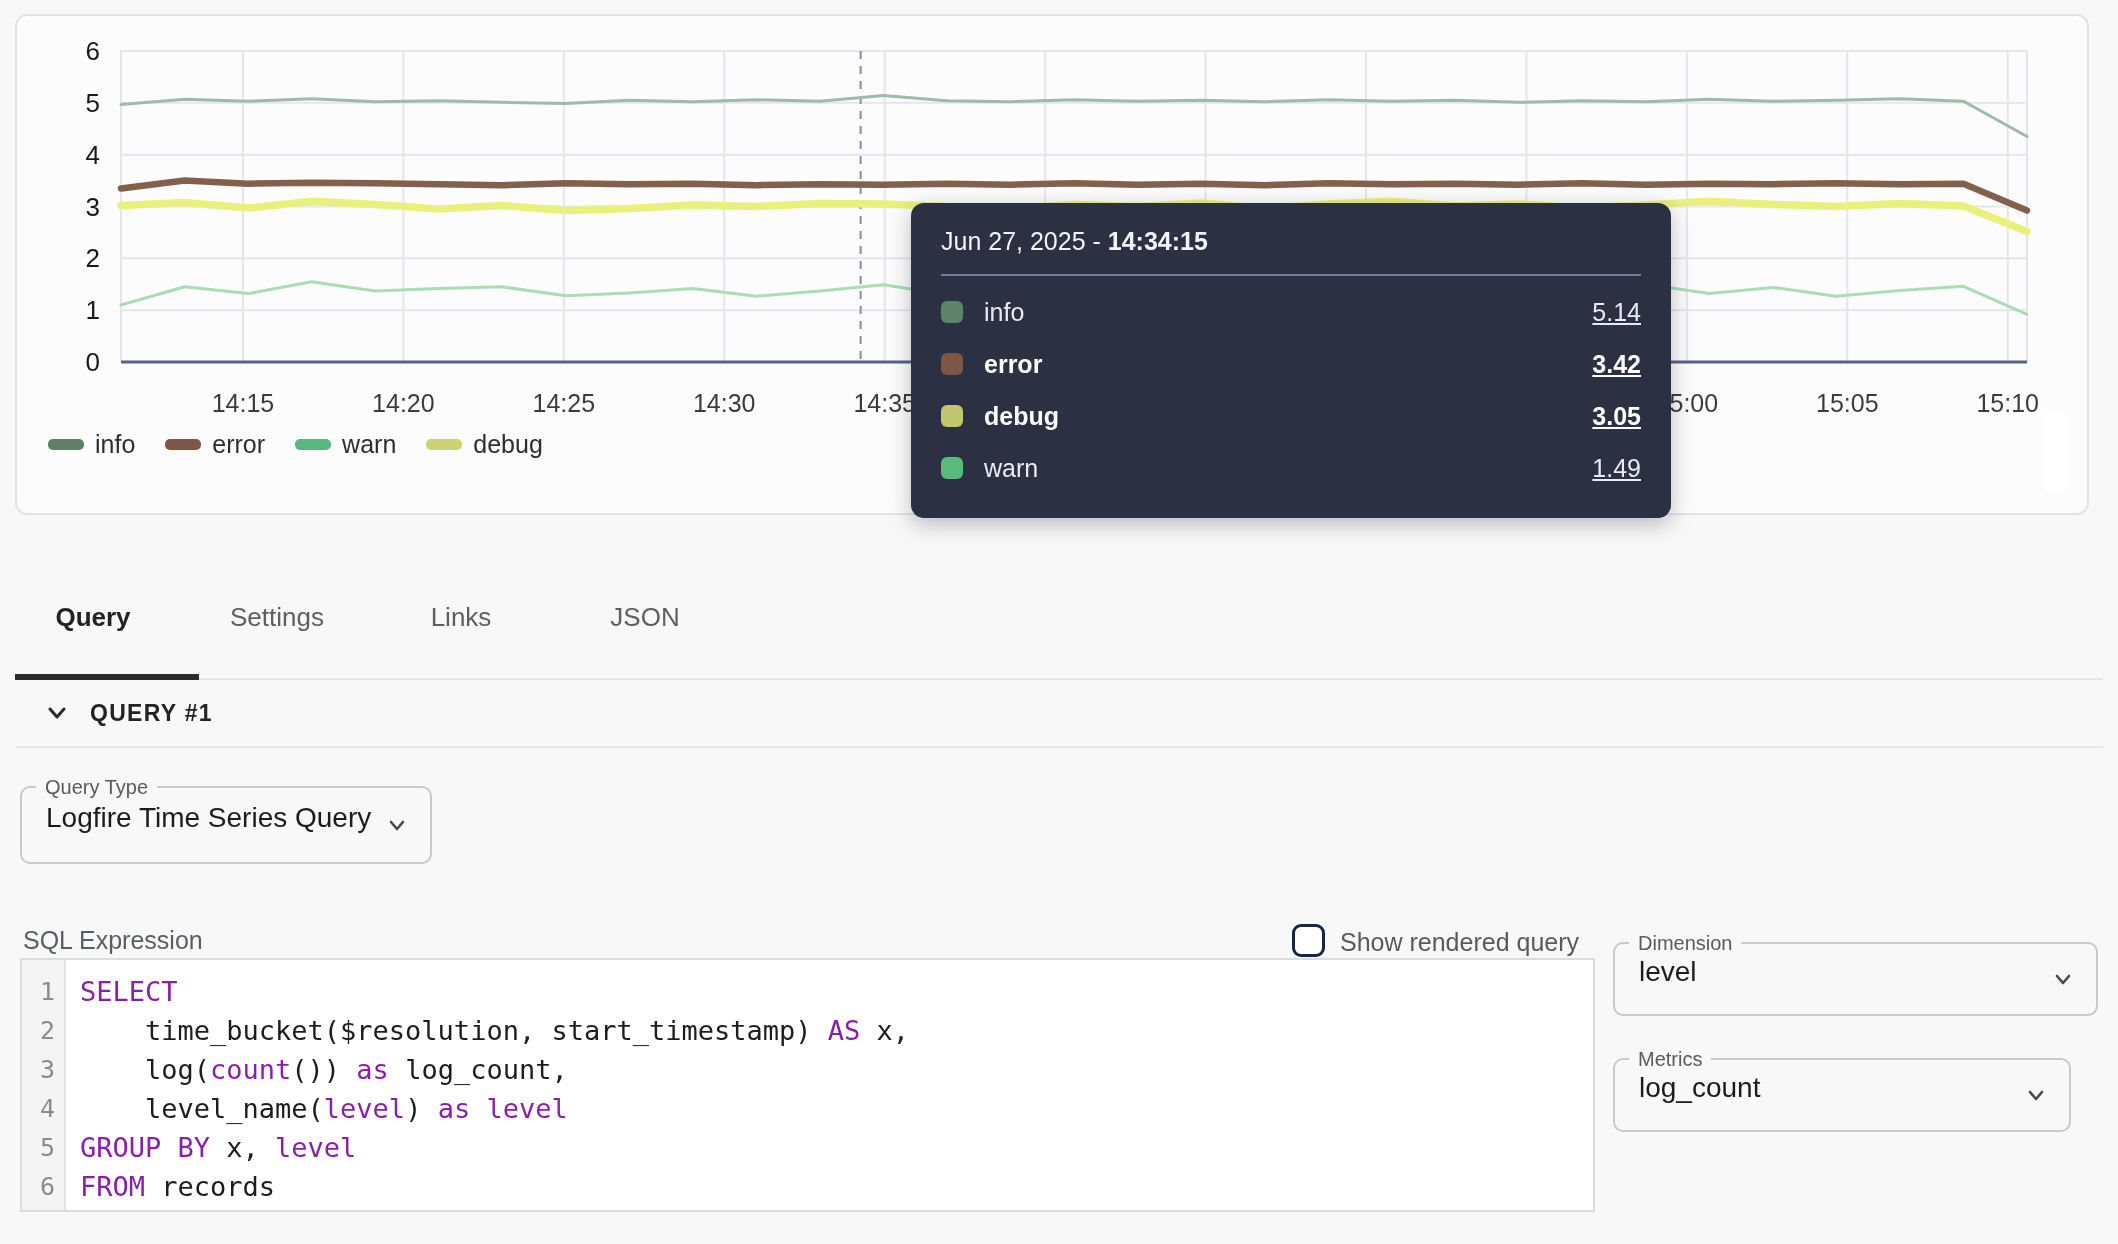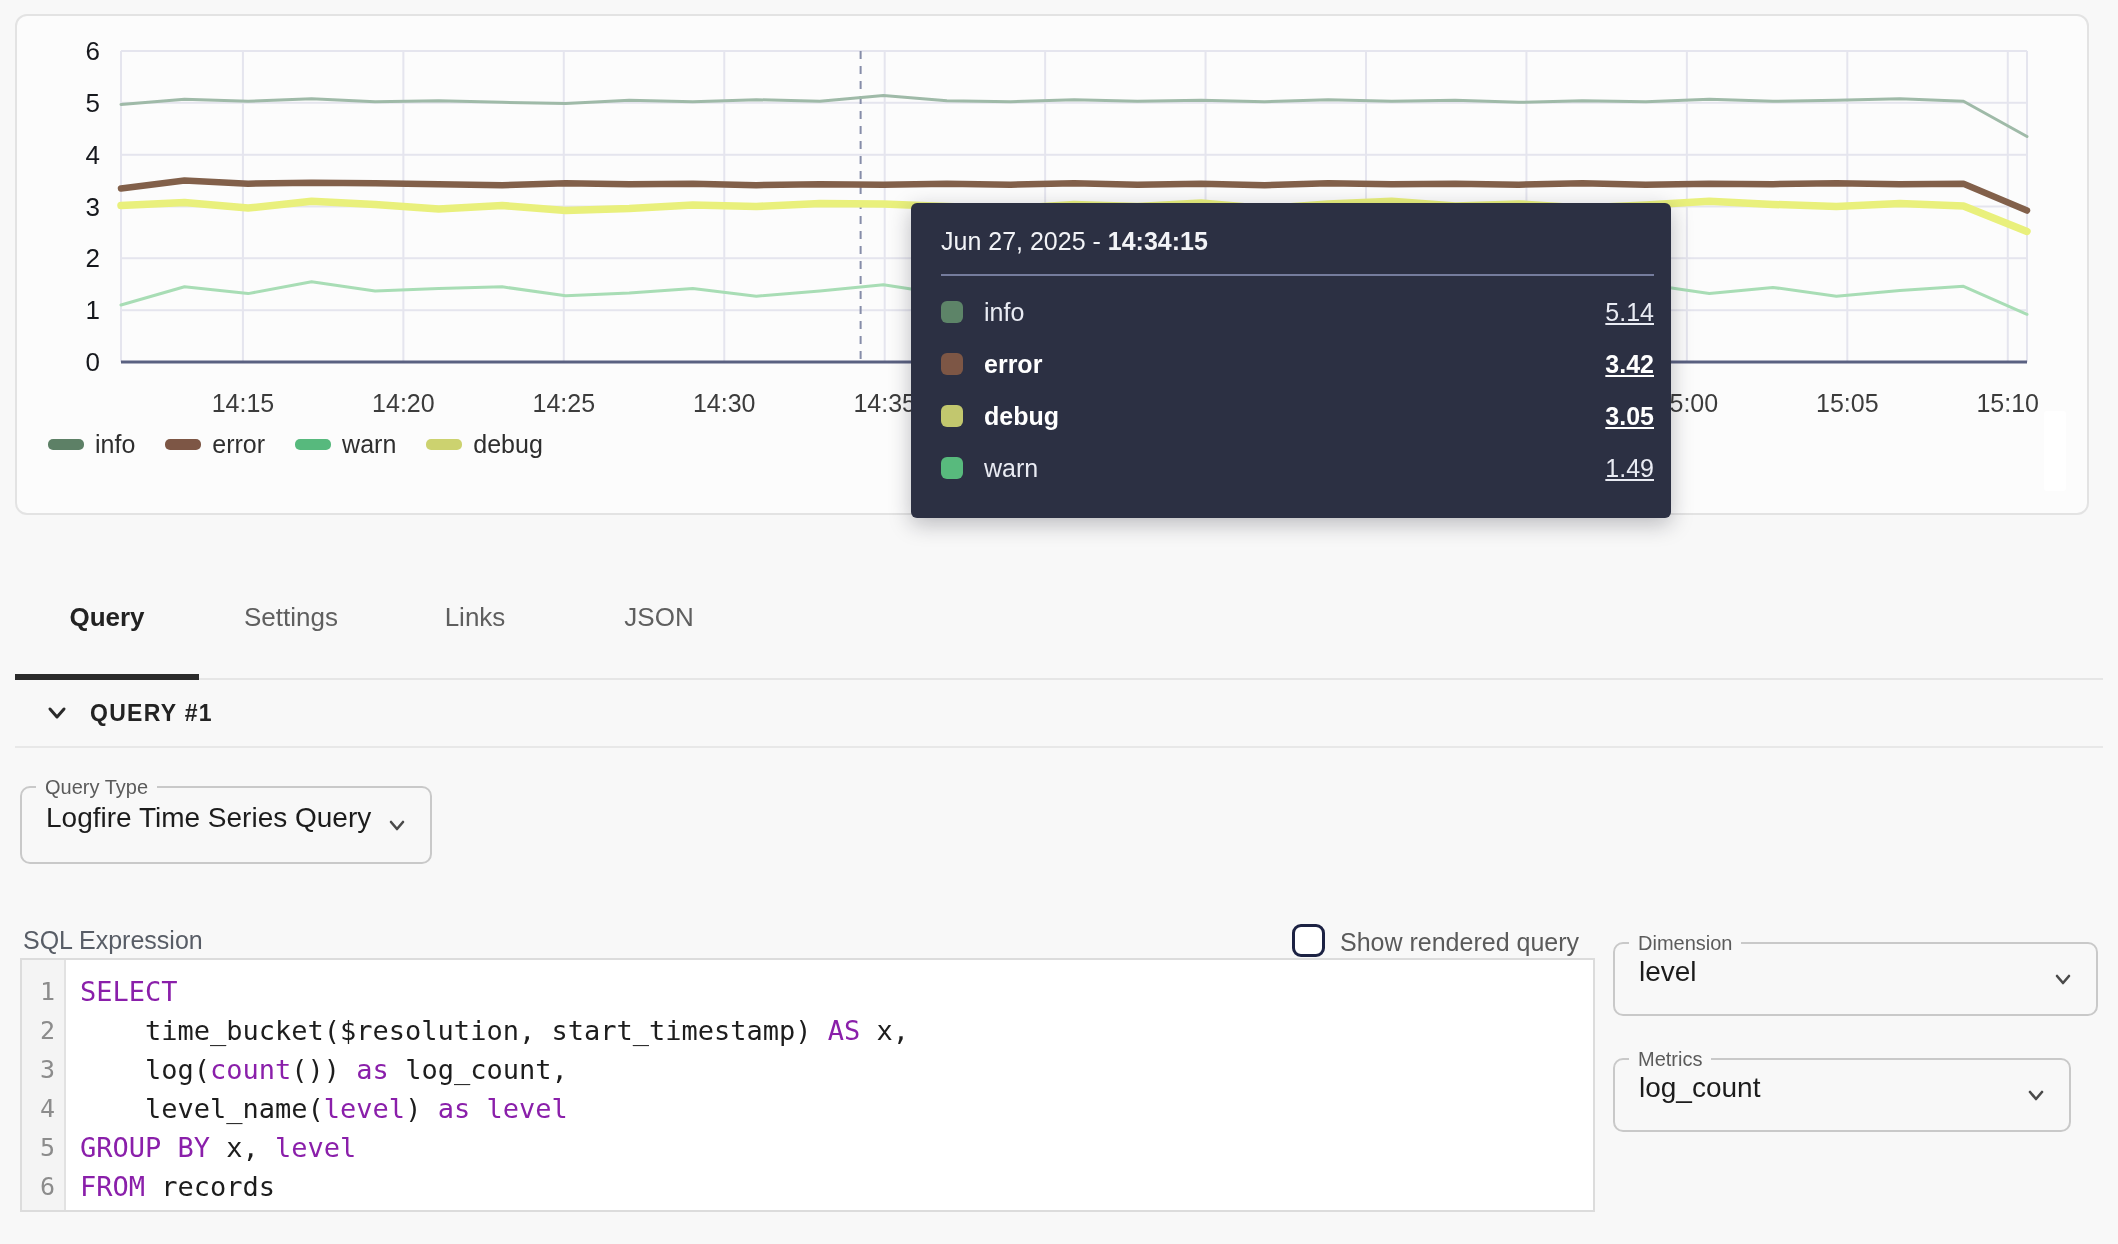--- a/index.html
+++ b/index.html
@@ -15,35 +15,35 @@
   .legend{position:absolute;left:48px;top:430px;display:flex;gap:30px;align-items:center;z-index:3;}
   .legend-item{display:flex;align-items:center;gap:11px;cursor:pointer;}
   .legend-swatch{width:36px;height:11px;border-radius:5px;}
   .legend-label{font-size:25px;color:#2e2e2e;}
 
   .scroll-thumb{position:absolute;left:2044px;top:411px;width:22px;height:80px;
                 background:#ffffff;border-radius:3px;z-index:3;}
 
   
   .tooltip{position:absolute;left:911px;top:203px;width:760px;height:315px;z-index:10;
-           background:#2c3043;border-radius:6px;box-sizing:border-box;
-           padding:24px 17px 0 30px;color:#f2f3f7;
+           background:#2c3043;border-radius:13px;box-sizing:border-box;
+           padding:24px 30px 0 30px;color:#f2f3f7;
            box-shadow:0 6px 22px rgba(20,22,35,.28);}
   .tooltip-header{font-size:25px;}
   .tooltip-header .tt-time{font-weight:700;}
   .tooltip-divider{height:2px;background:#757c9d;margin-top:18px;}
   .tooltip-rows{margin-top:10px;}
   .tooltip-row{display:flex;align-items:center;height:52px;font-size:25px;color:#e9ebf3;}
   .tooltip-row.bold{font-weight:700;color:#ffffff;}
   .tt-swatch{width:22px;height:22px;border-radius:6px;flex:0 0 auto;}
   .tt-name{margin-left:21px;}
   .tt-value{margin-left:auto;text-decoration:underline;}
 
   
-  .tabs{position:absolute;left:15px;top:584px;display:flex;z-index:1;text-align:right;}
+  .tabs{position:absolute;left:1px;top:584px;display:flex;z-index:1;text-align:right;}
   .tab{width:184px;height:66px;display:flex;align-items:center;justify-content:center;
        font-size:26px;color:#5f5f5f;font-weight:500;cursor:pointer;}
   .tab.active{color:#222;font-weight:700;}
   .tab-underline{position:absolute;left:15px;top:674px;width:184px;height:6px;background:#2b2b2b;z-index:2;}
   .tab-divider{position:absolute;left:15px;top:678px;width:2088px;height:2px;background:#e6e6e6;}
 
   
   .q1-row{position:absolute;left:44px;top:700px;display:flex;align-items:flex-start;gap:20px;cursor:pointer;}
   .q1-title{font-size:23px;font-weight:600;letter-spacing:1.3px;color:#232323;}
   .section-divider{position:absolute;left:15px;top:746px;width:2088px;height:2px;background:#e8e8e8;}

